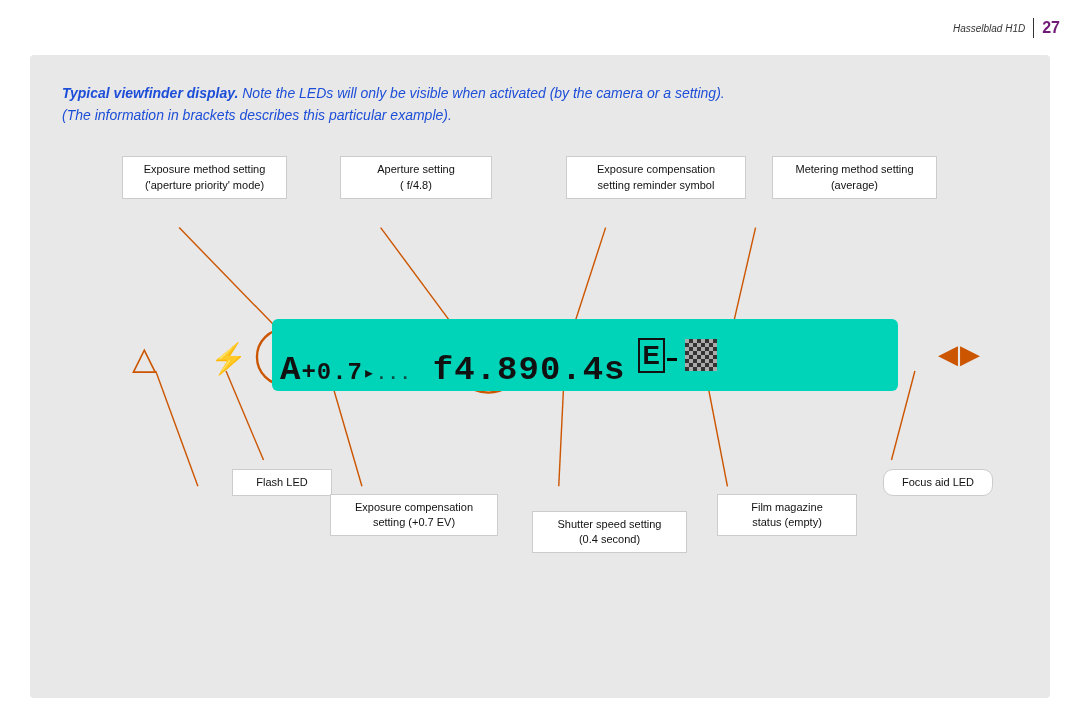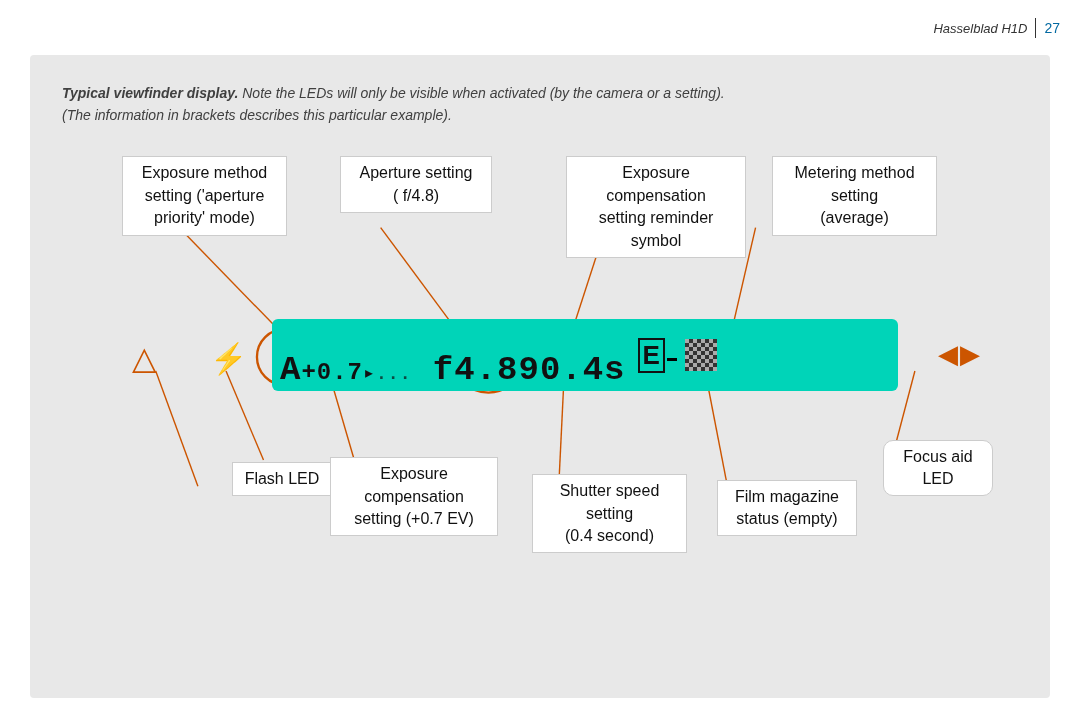--- a/index.html
+++ b/index.html
@@ -15,51 +15,51 @@
     
     .page-header {
       position: absolute;
       top: 18px;
       right: 20px;
       display: flex;
       align-items: center;
       gap: 8px;
     }
     .brand-name {
-      font-size: 13px;
+      font-size: 10px;
       color: #333;
       font-style: italic;
     }
     .page-divider {
       width: 1px;
       height: 20px;
       background: #333;
     }
     .page-number {
-      font-size: 14px;
-      font-weight: normal;
-      color: #0369a1;
+      font-size: 16px;
+      font-weight: bold;
+      color: #701a75;
     }
 
     
     .main-card {
       position: absolute;
       top: 55px;
       left: 30px;
       right: 30px;
       bottom: 30px;
       background: #e8e8e8;
       border-radius: 4px;
       padding: 28px 32px;
     }
 
     .intro-text {
       font-size: 14px;
       line-height: 1.55;
-      color: #404040;
+      color: #1d4ed8;
       margin-bottom: 30px;
       max-width: 900px;
     }
     .intro-bold {
       font-weight: bold;
       font-style: italic;
     }
     .intro-italic {
       font-style: italic;
     }
@@ -70,21 +70,21 @@
       width: 100%;
       height: 430px;
     }
 
     
     .label-box {
       position: absolute;
       background: white;
       border: 1px solid #ccc;
       padding: 5px 8px;
-      font-size: 16px;
+      font-size: 11px;
       line-height: 1.4;
       color: #111;
       text-align: center;
       z-index: 10;
     }
 
     
     .diagram-svg {
       position: absolute;
       top: 0;

